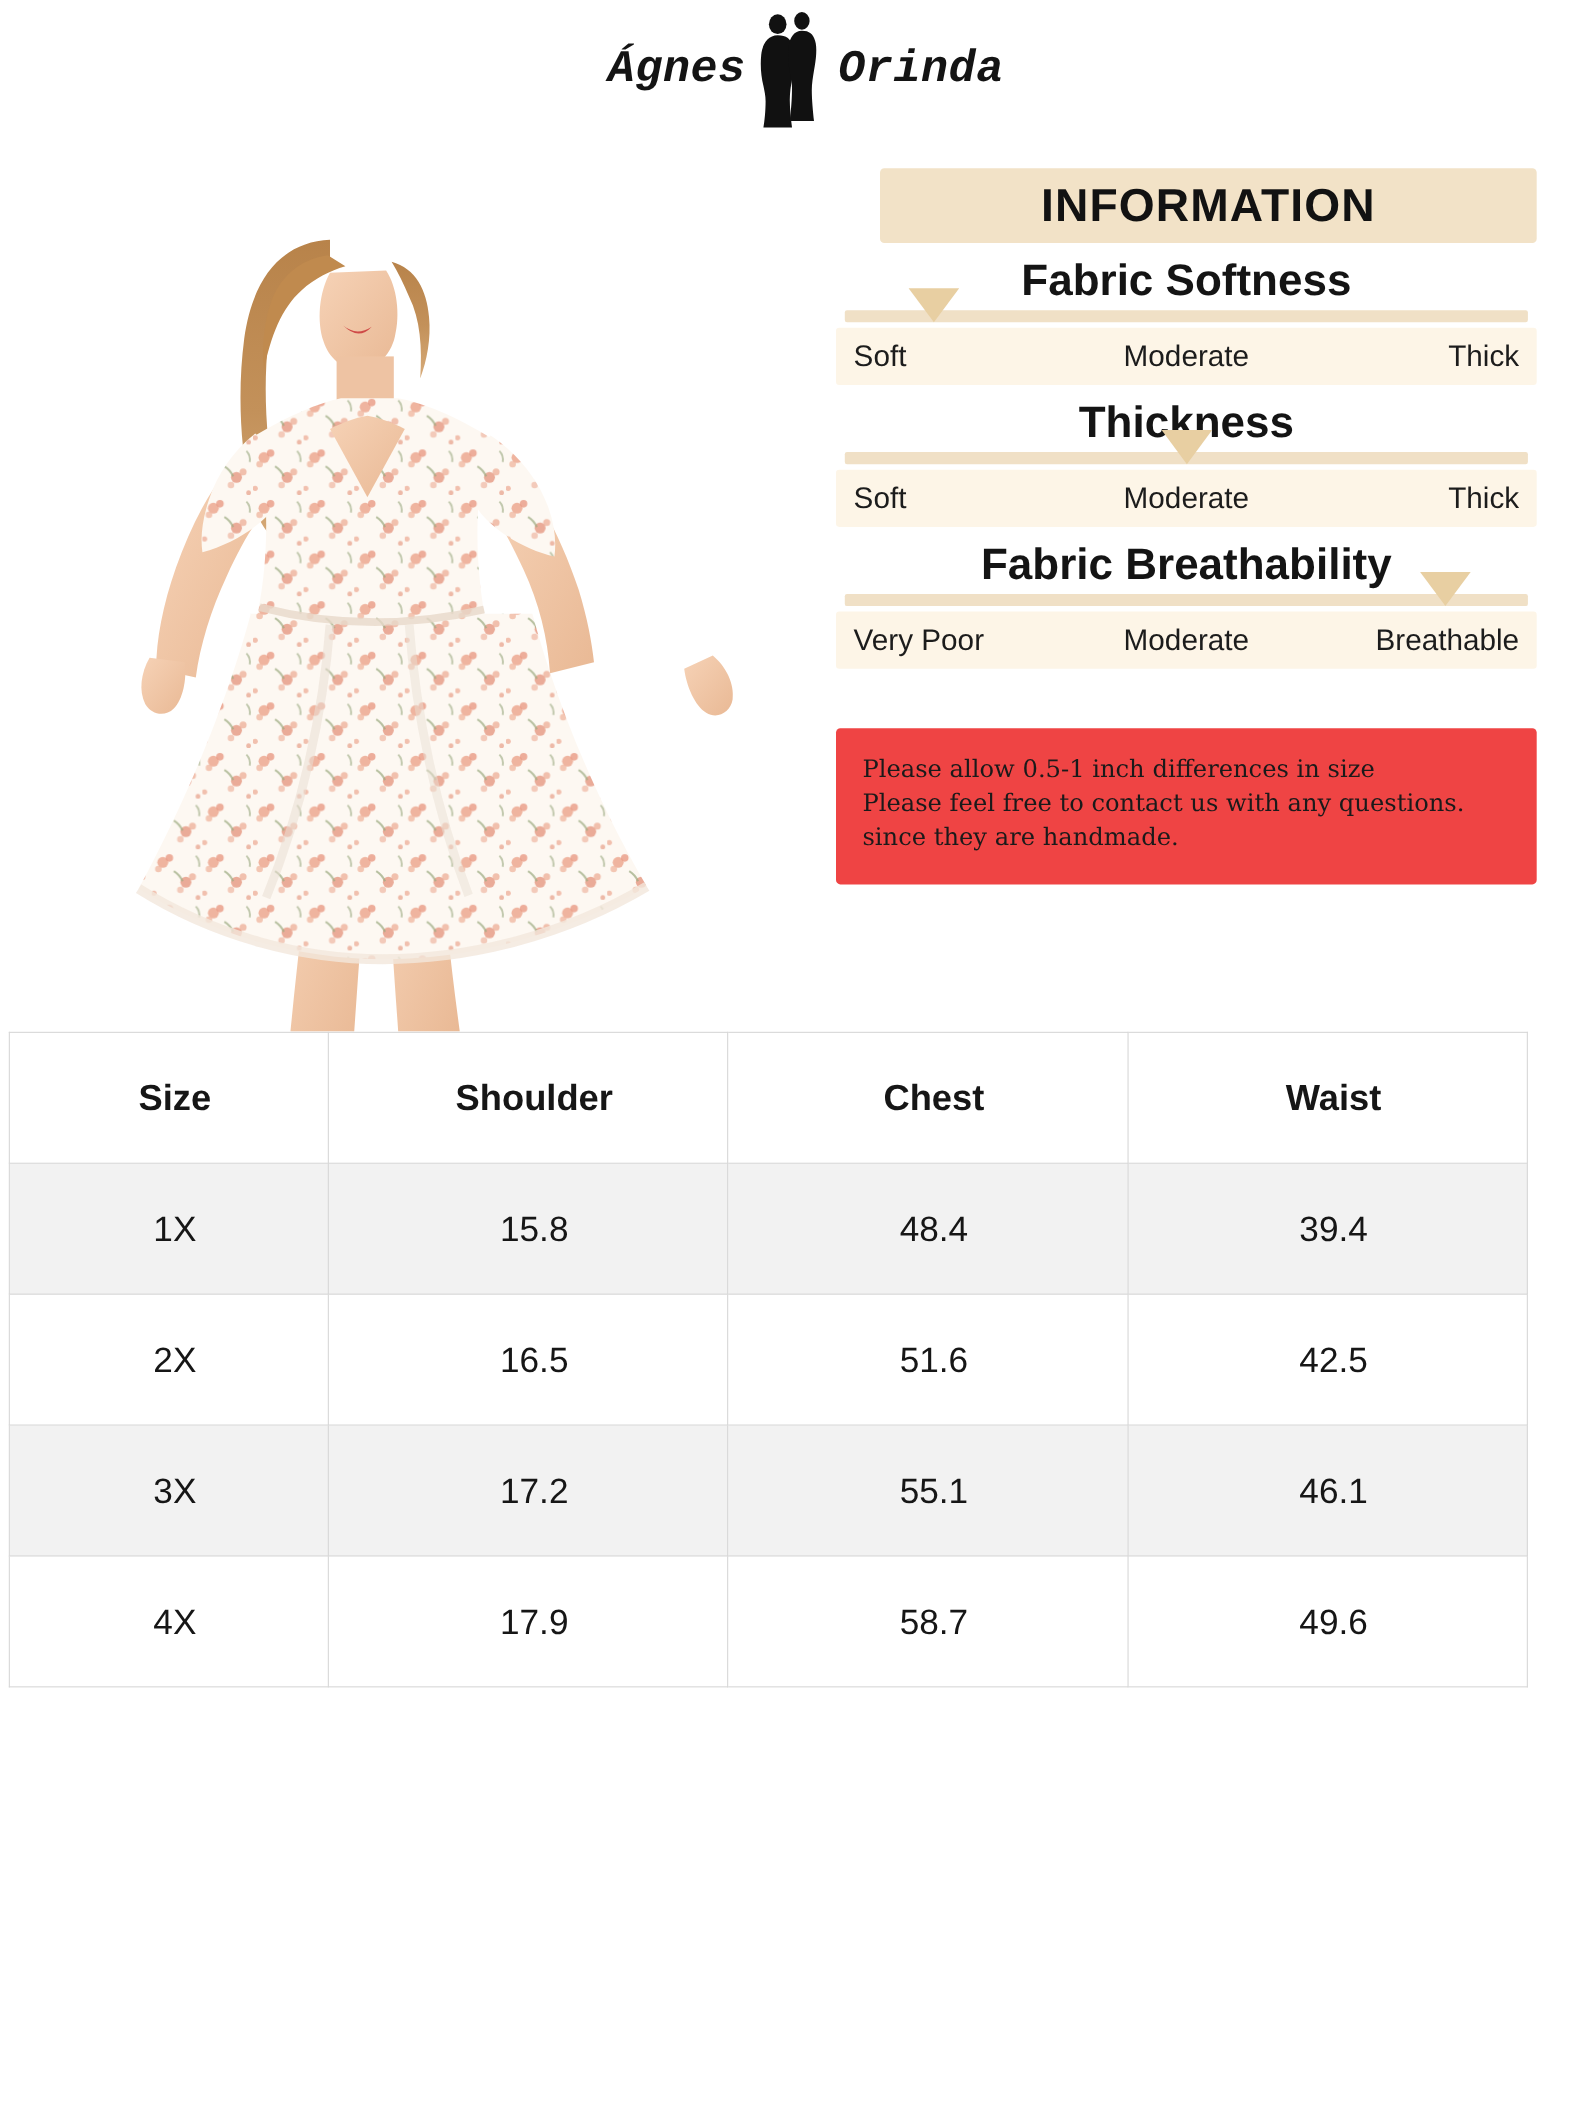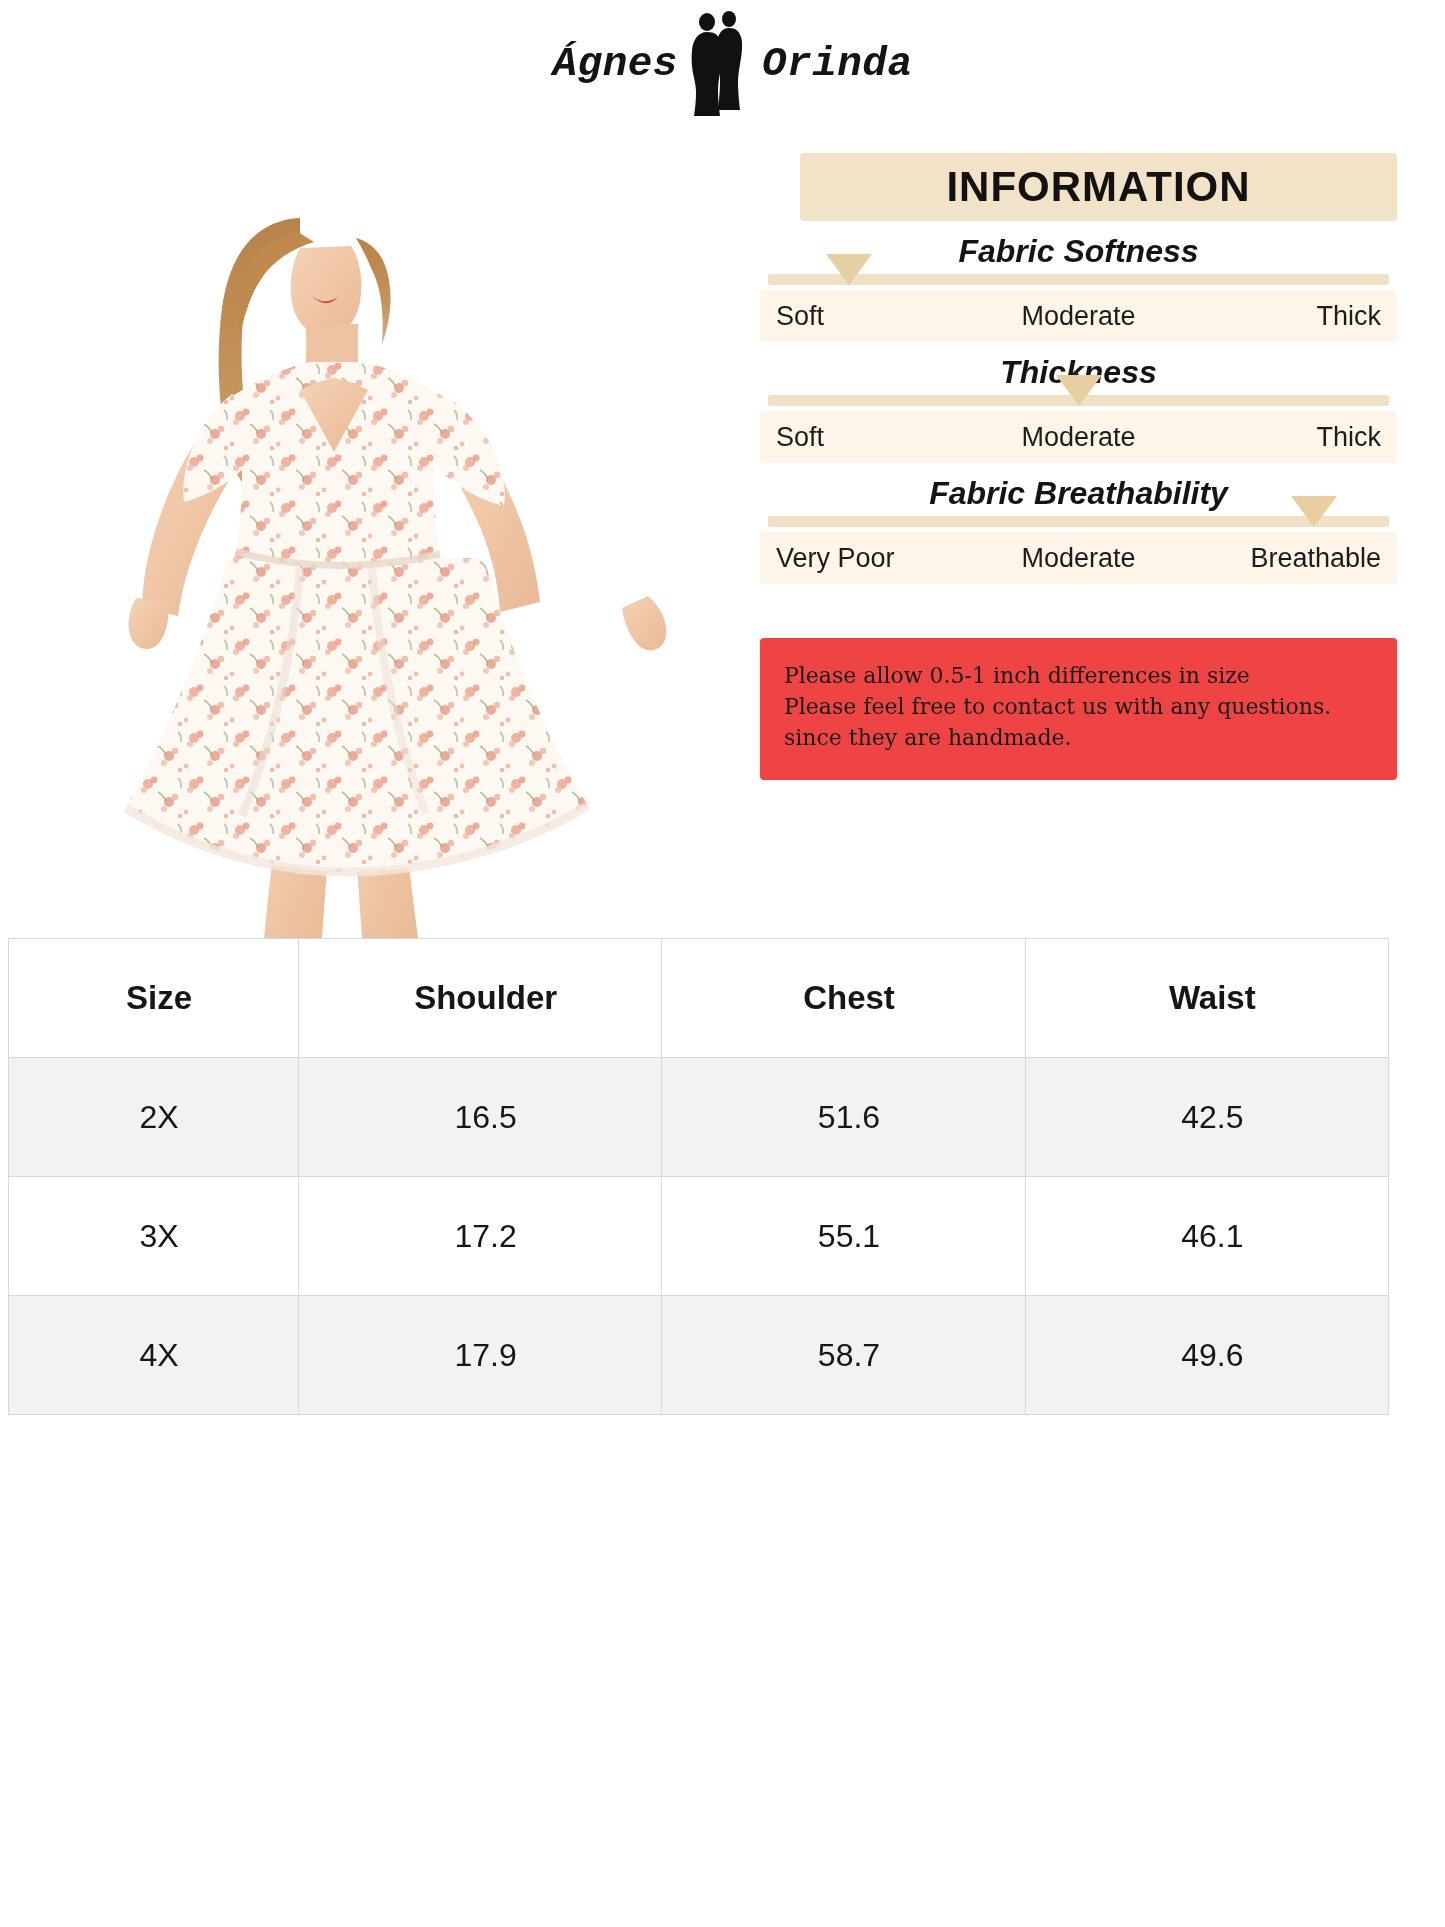--- a/index.html
+++ b/index.html
@@ -91,25 +91,24 @@
   }
   .info-banner span {
     font-size: 42px;
     font-weight: 700;
     letter-spacing: 1px;
     color: #121212;
   }
 
   .meter-title {
     text-align: center;
-    font-size: 32px;
+    font-size: 40px;
     font-weight: 700;
     color: #141414;
     margin: 12px 0 4px 0;
-    font-style: italic;
   }
 
   .meter {
     position: relative;
     margin-top: 4px;
   }
   .meter-bar {
     height: 11px;
     background: #f0e0c6;
     border-radius: 2px;
@@ -335,20 +334,26 @@
     <thead>
       <tr>
         <th>Size</th>
         <th>Shoulder</th>
         <th>Chest</th>
         <th>Waist</th>
       </tr>
     </thead>
     <tbody>
       <tr>
+        <td>1X</td>
+        <td>15.8</td>
+        <td>48.4</td>
+        <td>39.4</td>
+      </tr>
+      <tr>
         <td>2X</td>
         <td>16.5</td>
         <td>51.6</td>
         <td>42.5</td>
       </tr>
       <tr>
         <td>3X</td>
         <td>17.2</td>
         <td>55.1</td>
         <td>46.1</td>

